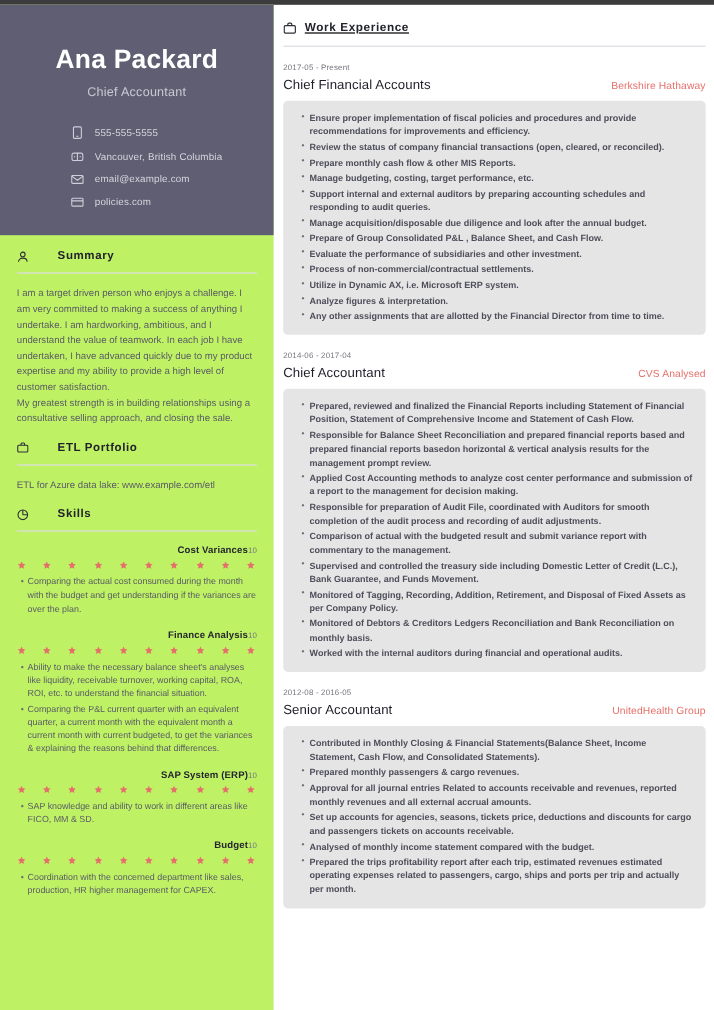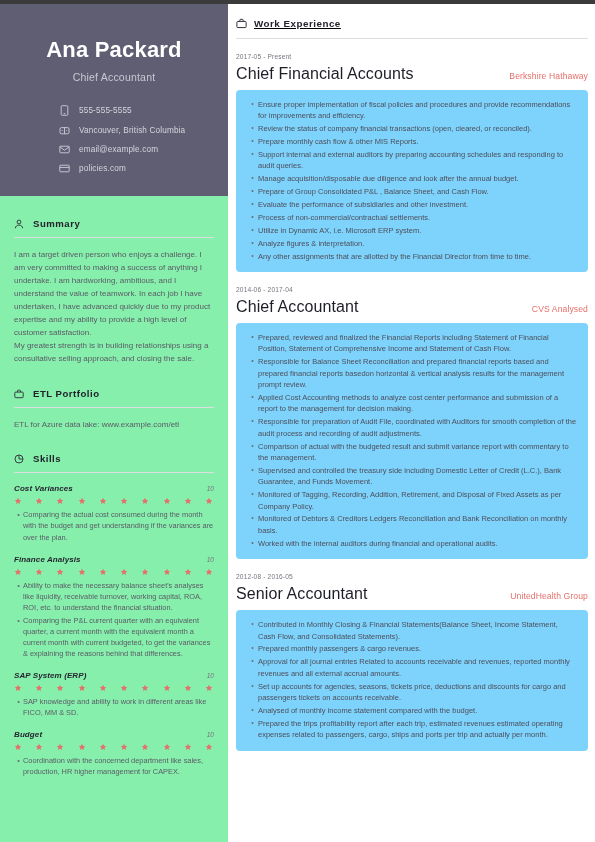--- a/index.html
+++ b/index.html
@@ -6,72 +6,72 @@
   html, body {
     width: 595px; height: 842px;
     background: #ffffff;
     font-family: "Liberation Sans", sans-serif;
     -webkit-font-smoothing: antialiased;
   }
   .page { position: relative; width: 595px; height: 842px; background: #fff; overflow: hidden; }
   .topbar { position: absolute; top: 0; left: 0; width: 595px; height: 4px; background: #3b3b3b; }
 
   
-  .left { position: absolute; left: 0; top: 4px; width: 228px; height: 838px; background: #86efac; }
+  .left { position: absolute; left: 0; top: 4px; width: 228px; height: 838px; background: #bef264; }
   .hero { background: #5f5e72; padding: 26px 18px 26px 18px; height: 192px; }
   .hero-name {
     color: #ffffff; font-size: 22px; font-weight: bold; text-align: center;
     letter-spacing: 0.2px; line-height: 1.1; margin-top: 8px;
   }
   .hero-title {
     color: #c9c8d4; font-size: 10.5px; text-align: center; margin-top: 9px; letter-spacing: .2px;
   }
   .contact-list { margin: 22px 0 0 38px; }
   .contact-row { display: flex; align-items: center; margin-bottom: 9.5px; }
   .contact-ic { width: 16px; color: #cfced9; display: flex; align-items: center; justify-content: center; }
   .contact-ic svg { display: block; }
   .contact-tx { color: #d6d5de; font-size: 8.2px; margin-left: 7px; letter-spacing: .15px; }
 
   .sec { padding: 0 14px; }
-  .sec-head { display: flex; align-items: flex-end; gap: 9px; padding-top: 22px; }
+  .sec-head { display: flex; align-items: center; gap: 24px; padding-top: 12px; }
   .sec-ic { color: #2e2e38; display: flex; align-items: center; }
   .sec-ic svg { display: block; }
   .sec-ttl { font-size: 9.6px; font-weight: bold; color: #22222c; letter-spacing: .5px; }
   .sec-rule { height: 1px; background: #dddde2; margin-top: 8px; }
 
   .para { font-size: 8px; color: #5b5b66; line-height: 1.62; margin-top: 11px; }
   .para p { margin-bottom: 0; }
 
   .etl-line { font-size: 8px; color: #5b5b66; line-height: 1.6; margin-top: 11px; }
 
   .skill { margin-top: 12px; }
   .skill:first-child { margin-top: 11px; }
-  .skill-top { display: flex; justify-content: space-between; align-items: baseline; font-style: italic; }
+  .skill-top { display: flex; justify-content: flex-end; align-items: baseline; }
   .skill-name { font-size: 8px; font-weight: bold; color: #26262f; letter-spacing: .1px; }
   .skill-score { font-size: 6.6px; color: #76767f; }
   .stars { display: flex; justify-content: space-between; margin-top: 4px; padding-right: 1px; }
   .star { width: 8px; height: 8px; display: block; }
   .skill-bullets { margin-top: 4px; }
   .sb { display: flex; font-size: 7.4px; color: #5b5b66; line-height: 1.5; margin-top: 1.5px; }
   .sb-dot { width: 9px; flex: 0 0 9px; text-align: center; color: #6d6d77; }
   .sb-tx { flex: 1; }
 
   
   .right { position: absolute; left: 236px; top: 4px; width: 352px; }
   .rhead { display: flex; align-items: center; gap: 7px; padding-top: 14px; text-decoration: underline; }
   .rhead-ic { color: #2e2e38; display: flex; }
   .rhead-ttl { font-size: 9.8px; font-weight: bold; color: #22222c; letter-spacing: .5px; }
   .rrule { height: 1px; background: #dddde2; margin-top: 9px; }
 
   .job { margin-top: 14px; }
   .job-dates { font-size: 6.6px; color: #75757f; letter-spacing: .15px; }
   .job-row { display: flex; justify-content: space-between; align-items: baseline; margin-top: 5px; }
-  .job-title { font-size: 16px; color: #1e1e28; letter-spacing: .1px; }
+  .job-title { font-size: 11px; color: #1e1e28; letter-spacing: .1px; }
   .job-company { font-size: 8.6px; color: #e5706b; letter-spacing: .1px; }
-  .job-card { background: #7dd3fc; border-radius: 4px; padding: 9px 11px 10px 11px; margin-top: 7px; }
+  .job-card { background: #e5e5e5; border-radius: 4px; padding: 9px 11px 10px 11px; margin-top: 7px; font-weight: bold; }
   .jb { display: flex; font-size: 7.5px; color: #4e4e5b; line-height: 1.52; margin-bottom: 1.5px; }
   .jb:last-child { margin-bottom: 0; }
   .jb-dot { width: 11px; flex: 0 0 11px; text-align: center; color: #6d6d77; font-size: 7px; line-height: 1.52; }
   .jb-tx { flex: 1; }
 </style>
 </head>
 <body>
 
 <div class="page">
   <div class="topbar"></div>
@@ -463,20 +463,24 @@
             <div class="jb">
               <span class="jb-dot">•</span>
               <span class="jb-tx">Review the status of company financial transactions (open, cleared, or reconciled).</span>
             </div>
             <div class="jb">
               <span class="jb-dot">•</span>
               <span class="jb-tx">Prepare monthly cash flow &amp; other MIS Reports.</span>
             </div>
             <div class="jb">
               <span class="jb-dot">•</span>
+              <span class="jb-tx">Manage budgeting, costing, target performance, etc.</span>
+            </div>
+            <div class="jb">
+              <span class="jb-dot">•</span>
               <span class="jb-tx">Support internal and external auditors by preparing accounting schedules and responding to audit queries.</span>
             </div>
             <div class="jb">
               <span class="jb-dot">•</span>
               <span class="jb-tx">Manage acquisition/disposable due diligence and look after the annual budget.</span>
             </div>
             <div class="jb">
               <span class="jb-dot">•</span>
               <span class="jb-tx">Prepare of Group Consolidated P&amp;L , Balance Sheet, and Cash Flow.</span>
             </div>

